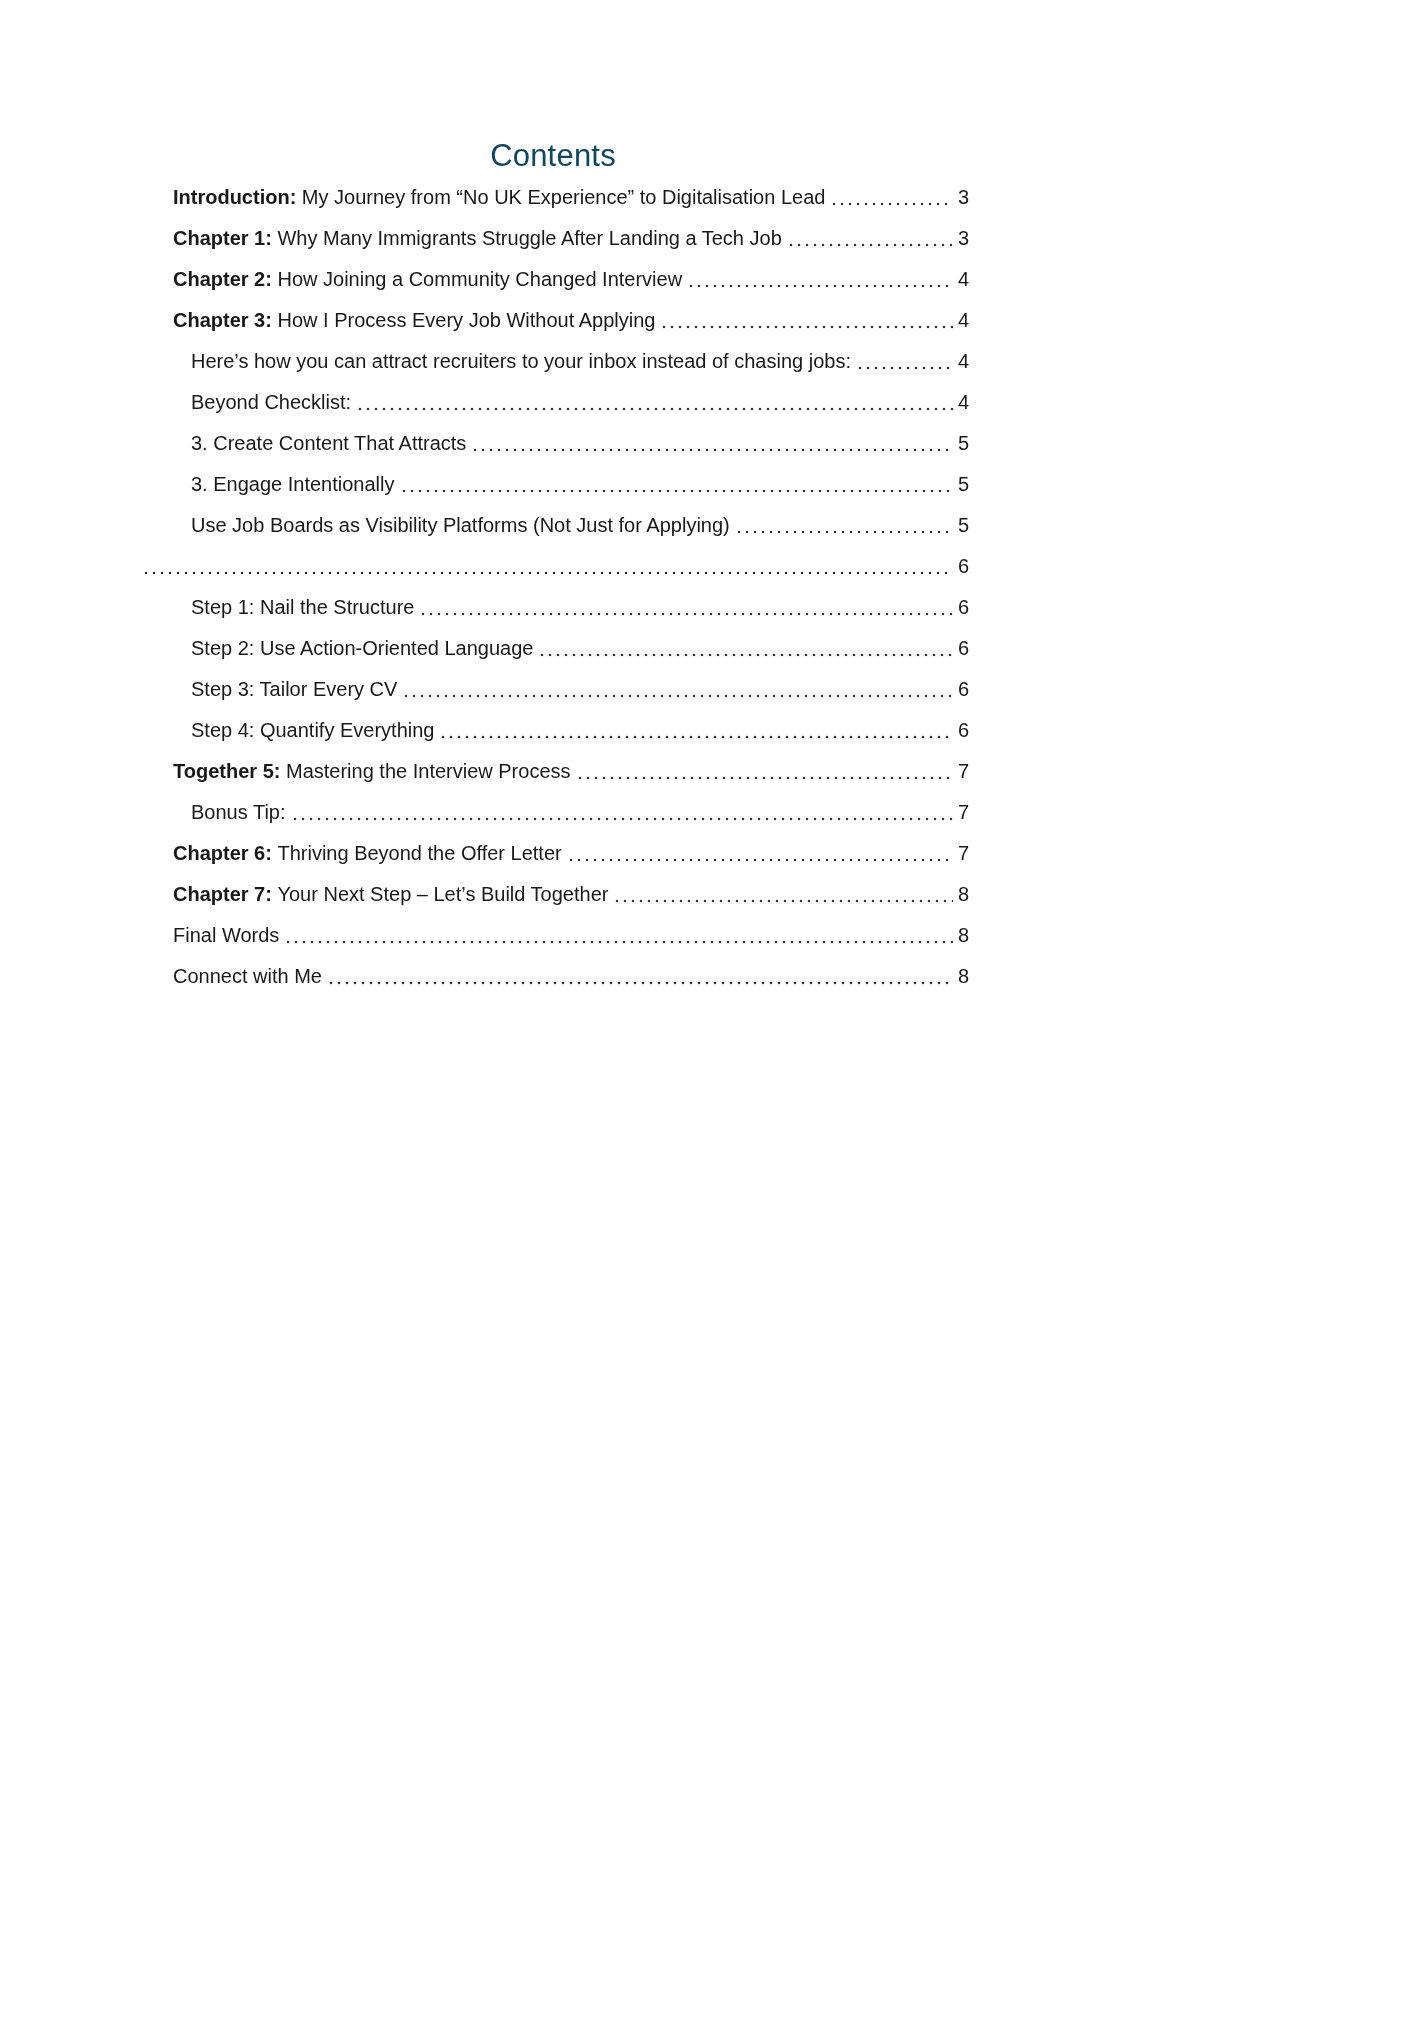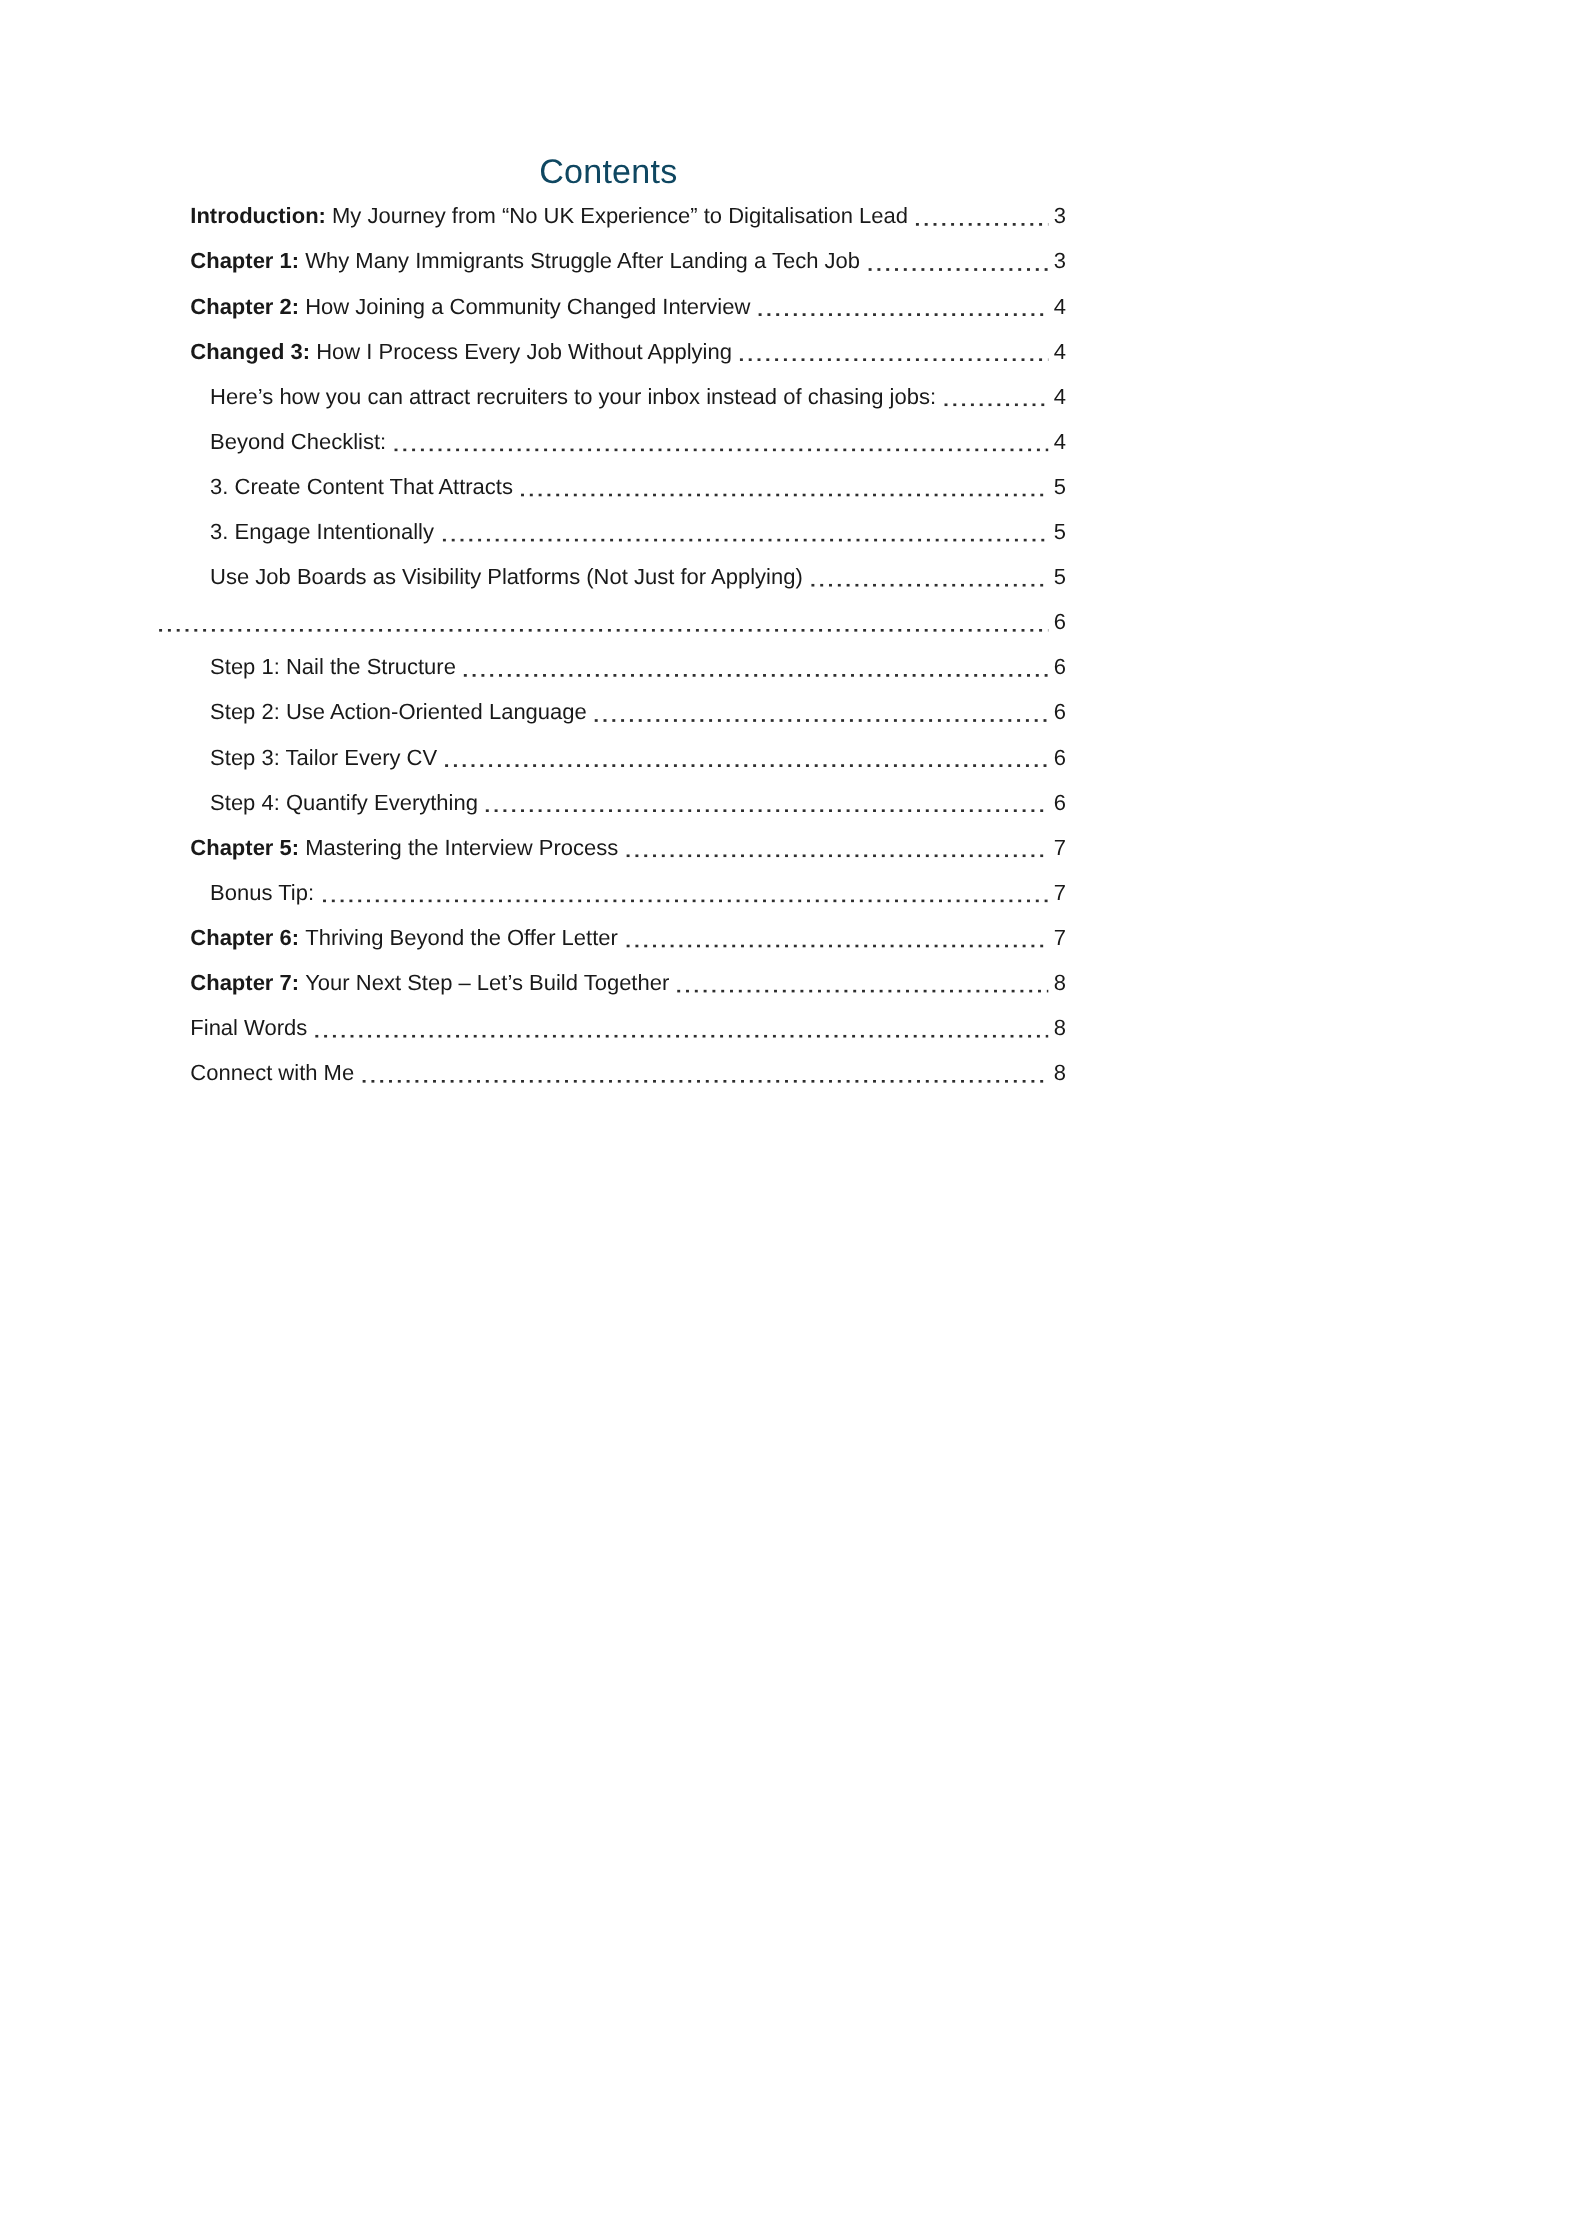--- a/index.html
+++ b/index.html
@@ -84,21 +84,21 @@
     <span class="toc-text"><b class="toc-prefix">Chapter 1: </b><span class="toc-title">Why Many Immigrants Struggle After Landing a Tech Job</span></span>
     <span class="toc-leader"></span>
     <span class="toc-page">3</span>
   </div>
       <div class="toc-row level-1">
     <span class="toc-text"><b class="toc-prefix">Chapter 2: </b><span class="toc-title">How Joining a Community Changed Interview</span></span>
     <span class="toc-leader"></span>
     <span class="toc-page">4</span>
   </div>
       <div class="toc-row level-1">
-    <span class="toc-text"><b class="toc-prefix">Changed 3: </b><span class="toc-title">How I Process Every Job Without Applying</span></span>
+    <span class="toc-text"><b class="toc-prefix">Chapter 3: </b><span class="toc-title">How I Process Every Job Without Applying</span></span>
     <span class="toc-leader"></span>
     <span class="toc-page">4</span>
   </div>
       <div class="toc-row level-2">
     <span class="toc-text"><b class="toc-prefix"></b><span class="toc-title">Here’s how you can attract recruiters to your inbox instead of chasing jobs:</span></span>
     <span class="toc-leader"></span>
     <span class="toc-page">4</span>
   </div>
       <div class="toc-row level-2">
     <span class="toc-text"><b class="toc-prefix"></b><span class="toc-title">Beyond Checklist:</span></span>
@@ -138,21 +138,21 @@
     <span class="toc-text"><b class="toc-prefix"></b><span class="toc-title">Step 3: Tailor Every CV</span></span>
     <span class="toc-leader"></span>
     <span class="toc-page">6</span>
   </div>
       <div class="toc-row level-2">
     <span class="toc-text"><b class="toc-prefix"></b><span class="toc-title">Step 4: Quantify Everything</span></span>
     <span class="toc-leader"></span>
     <span class="toc-page">6</span>
   </div>
       <div class="toc-row level-1">
-    <span class="toc-text"><b class="toc-prefix">Chapter 5: </b><span class="toc-title">Mastering the Interview Process</span></span>
+    <span class="toc-text"><b class="toc-prefix">Together 5: </b><span class="toc-title">Mastering the Interview Process</span></span>
     <span class="toc-leader"></span>
     <span class="toc-page">7</span>
   </div>
       <div class="toc-row level-2">
     <span class="toc-text"><b class="toc-prefix"></b><span class="toc-title">Bonus Tip:</span></span>
     <span class="toc-leader"></span>
     <span class="toc-page">7</span>
   </div>
       <div class="toc-row level-1">
     <span class="toc-text"><b class="toc-prefix">Chapter 6: </b><span class="toc-title">Thriving Beyond the Offer Letter</span></span>

